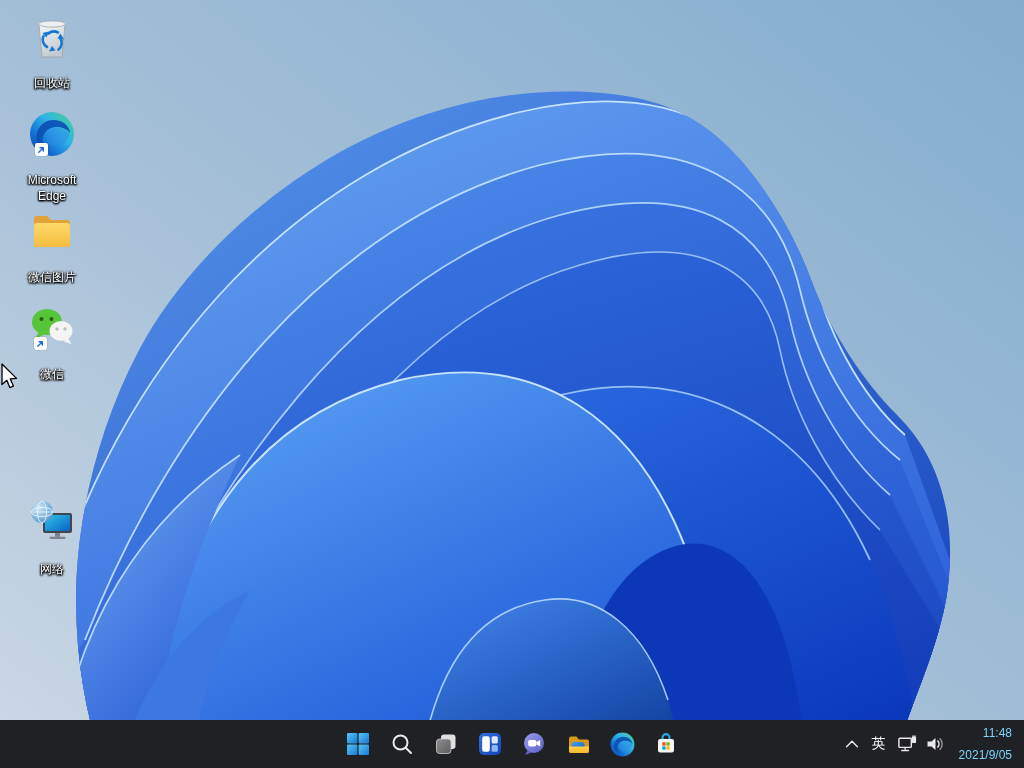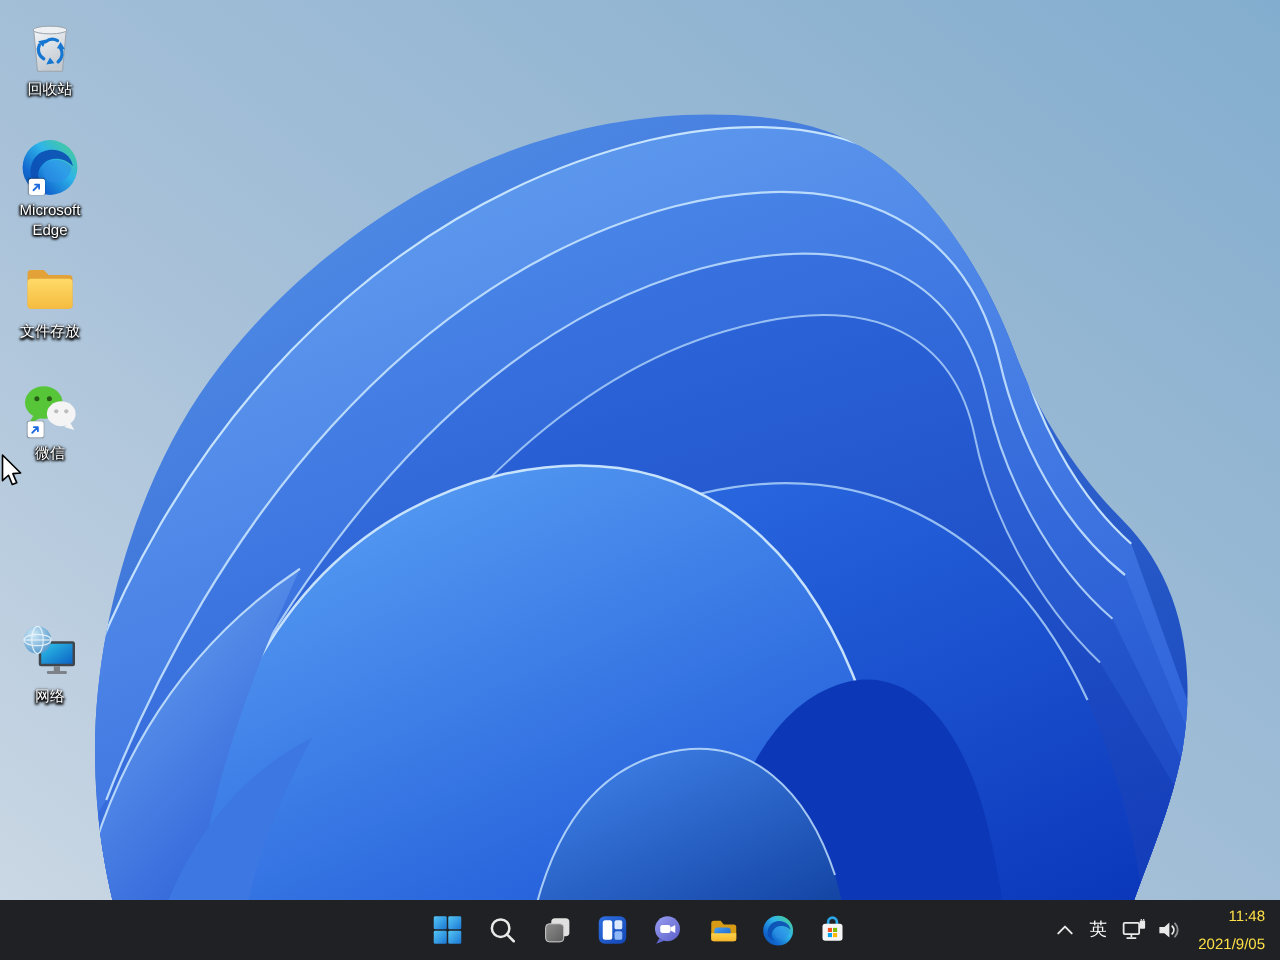--- a/index.html
+++ b/index.html
@@ -6,23 +6,24 @@
   body{
     width:1024px;height:768px;overflow:hidden;position:relative;
     font-family:"Liberation Sans","DejaVu Sans",sans-serif;
     background:#9db9d6;
   }
   
   #wallpaper{position:absolute;inset:0;}
   
   #desktop{position:absolute;inset:0 0 48px 0;}
   .dicon{
-    position:absolute;left:1px;width:78px;
+    position:absolute;left:13px;width:78px;
     display:flex;flex-direction:column;align-items:center;
     cursor:default;
+    gap:12px;
   }
   .dicon .glyph{height:52px;display:flex;align-items:flex-end;justify-content:center;position:relative;}
   .dlabel{
     margin-top:4px;font-size:12px;line-height:1.32;color:#fff;text-align:center;
     white-space:pre-line;
     text-shadow:0 1px 2px #000,0 0 2px #000,1px 1px 2px #000,-1px 1px 2px #000;
   }
   .shortcut-badge{
     position:absolute;left:6px;bottom:1px;width:13px;height:13px;border-radius:2px;
     background:#fff;display:flex;align-items:center;justify-content:center;
@@ -57,21 +58,21 @@
     display:flex;align-items:center;gap:1px;
   }
   .tray-btn{
     height:40px;border:none;background:transparent;border-radius:5px;
     display:flex;align-items:center;justify-content:center;gap:7px;
     color:#fff;padding:0 5px;cursor:pointer;
   }
   .ime{font-size:14px;min-width:22px;}
   .clock{
     display:flex;flex-direction:column;align-items:flex-end;justify-content:center;
-    font-size:12px;line-height:15px;color:#fde047;padding:0 8px;
+    font-size:12px;line-height:15px;color:#7dd3fc;padding:0 8px;
   }
   
   #cursor{position:absolute;left:0px;top:363px;pointer-events:none;}
 </style>
 </head>
 <body>
 
 <svg id="wallpaper" width="1024" height="768" viewBox="0 0 1024 768">
   <defs>
     <linearGradient id="sky" x1="0" y1="1" x2="1" y2="0">
@@ -211,21 +212,21 @@
         <defs>
             <linearGradient id="foldG" x1="0" y1="0" x2="0" y2="1">
               <stop offset="0" stop-color="#ffda68"></stop>
               <stop offset="1" stop-color="#f5bc3f"></stop>
             </linearGradient>
           </defs>
         <path d="M6 13 a3 3 0 0 1 3-3 h10 l4 4 h16 a3 3 0 0 1 3 3 v21 a3 3 0 0 1 -3 3 H9 a3 3 0 0 1 -3-3 Z" fill="#e2a238"></path>
         <rect x="6" y="17" width="36" height="24" rx="3" fill="url(#foldG)"></rect>
       </svg>
     </div>
-    <div class="dlabel">文件存放</div>
+    <div class="dlabel">微信图片</div>
   </div>
 
   <div class="dicon" style="top:299px">
     <div class="glyph">
       <svg width="48" height="48" viewBox="0 0 48 48">
         <ellipse cx="19" cy="19" rx="15" ry="13" fill="#57c538"></ellipse>
         <path d="M11 29 l-4 7 9-4.5 Z" fill="#57c538"></path>
         <circle cx="13.5" cy="16" r="2" fill="#275c17"></circle>
           <circle cx="23.5" cy="16" r="2" fill="#275c17"></circle>
         <ellipse cx="33" cy="28" rx="11.5" ry="10" fill="#f4f4f4"></ellipse>

